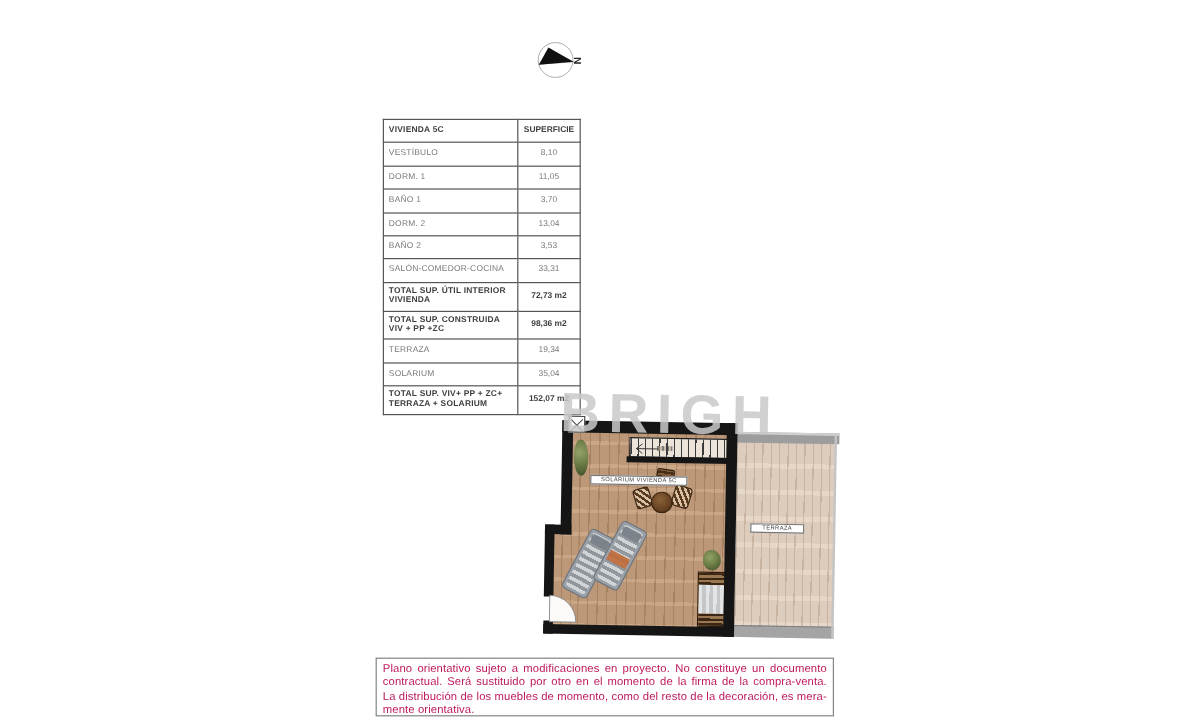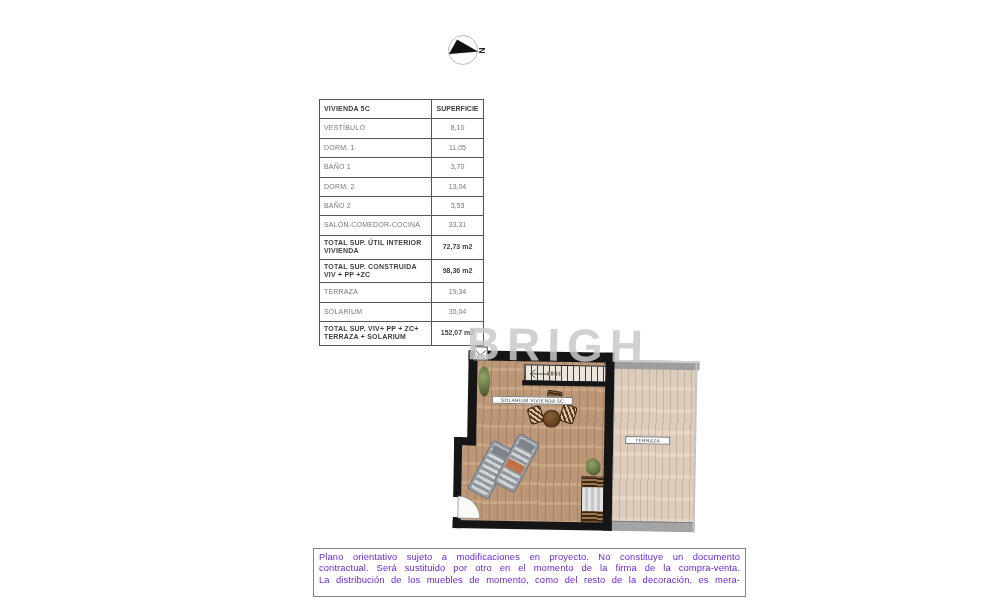--- a/index.html
+++ b/index.html
@@ -88,22 +88,22 @@
   .daybed { position:absolute; z-index:6; display:flex; flex-direction:column;
     border:1px solid #2e1d0c; }
   .daybed .slats { height:10px;
     background:repeating-linear-gradient(0deg, #3c2614 0 2px, #9a7851 2px 4px); }
   .daybed .cushion { flex:1;
     background:repeating-linear-gradient(90deg, #e3e4e5 0 3px, #c4c6c8 3px 6px); }
 
   .door-svg { position:absolute; z-index:22; }
 
   
-  .disclaimer { position:absolute; left:313px; top:548px; width:433px; height:49px;
-    border:1px solid #848484; padding:2px 5px 0 5px; color:#6d28d9; }
+  .disclaimer { position:absolute; left:313px; top:548px; width:382px; height:49px;
+    border:1px solid #848484; padding:2px 5px 0 5px; color:#be185d; }
   .disclaimer .ln { font-size:9.4px; line-height:11.4px; letter-spacing:.1px;
     text-align:justify; text-align-last:justify; white-space:nowrap; overflow:hidden; }
   .disclaimer .ln.last { text-align:left; text-align-last:left; }
 </style>
 </head>
 <body>
 
 <div class="compass">
   <svg width="50" height="38" viewBox="0 0 50 38">
     <circle cx="17" cy="18" r="14.5" fill="none" stroke="#a9a9a9" stroke-width="0.8"></circle>
@@ -233,13 +233,14 @@
   <div class="plan-label" style="left:38px; top:60px; width:81px; height:8px;">SOLARIUM VIVIENDA 5C</div>
   <div class="plan-label" style="left:172px; top:98px; width:45px; height:8px;">TERRAZA</div>
 
   <div class="wm">BRIGH</div>
 </div>
 
 <div class="disclaimer">
     <div class="ln">Plano orientativo sujeto a modificaciones en proyecto. No constituye un documento</div>
     <div class="ln">contractual. Será sustituido por otro en el momento de la firma de la compra-venta.</div>
     <div class="ln">La distribución de los muebles de momento, como del resto de la decoración, es mera-</div>
+    <div class="ln last">mente orientativa.</div>
   </div>
 
 </body></html>

